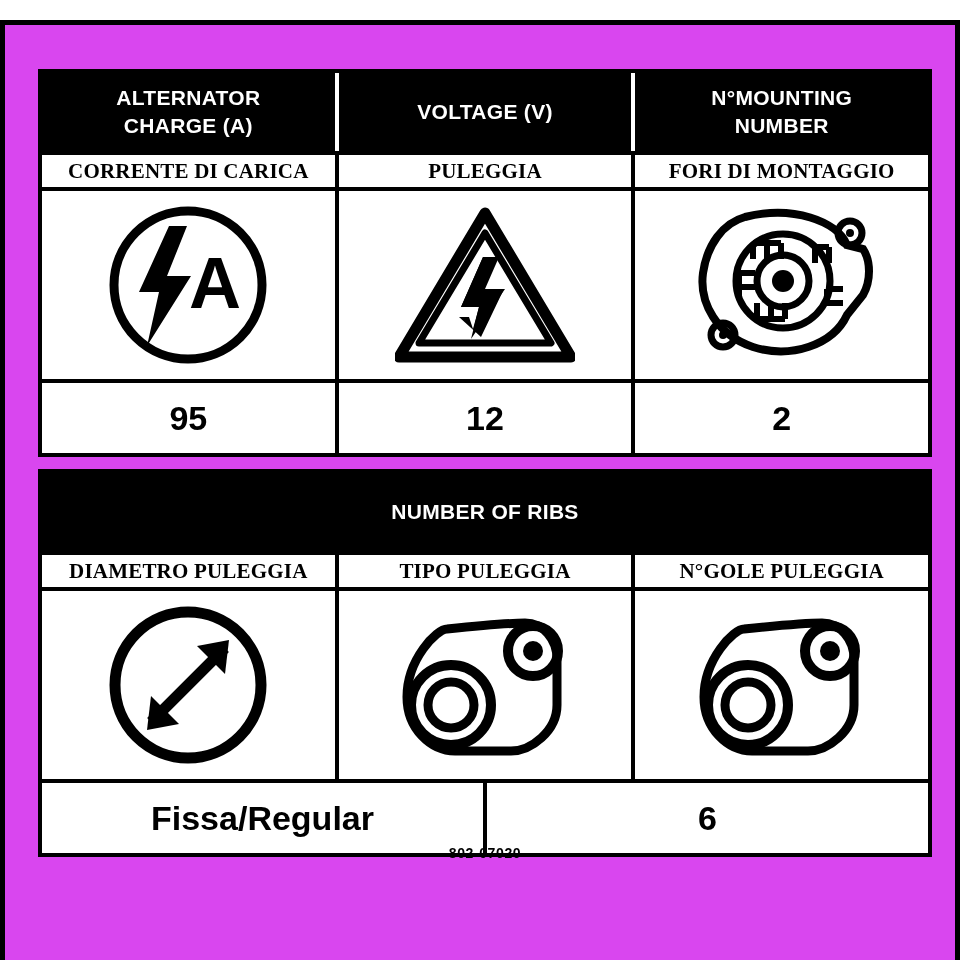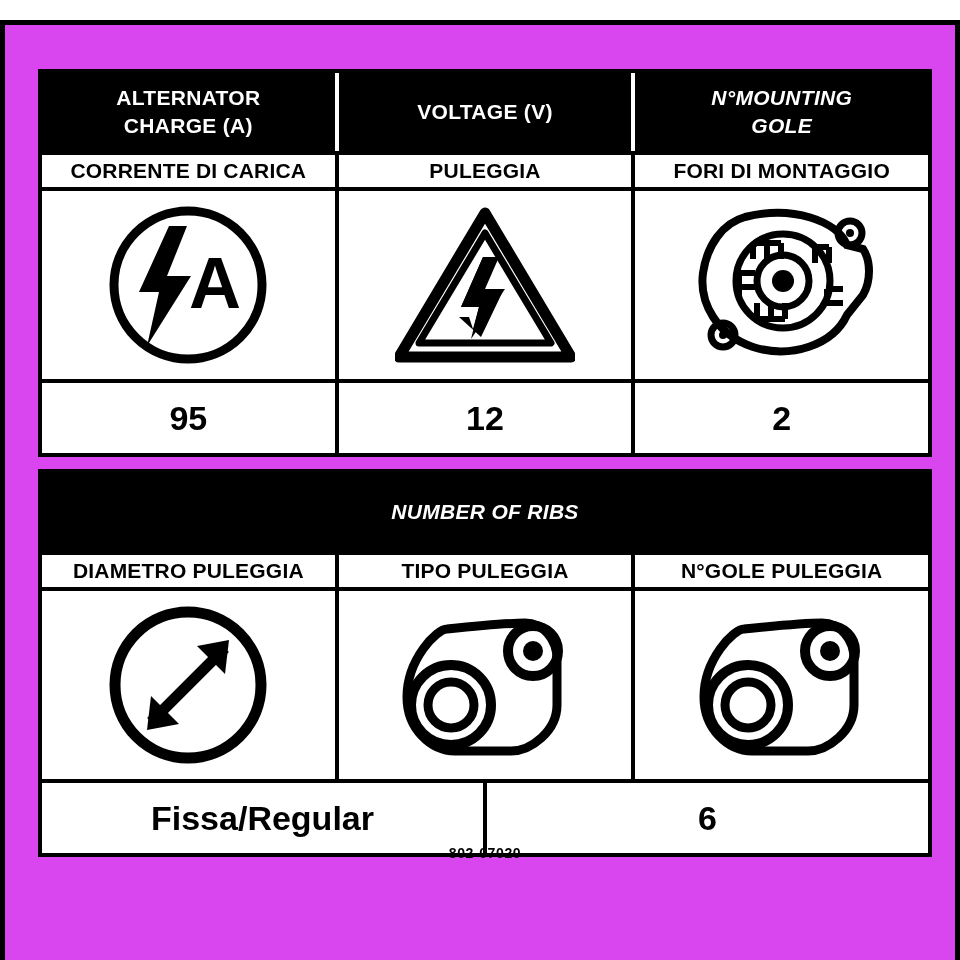--- a/index.html
+++ b/index.html
@@ -58,33 +58,34 @@
     height: 78px;
   }
   .row-header-en .cell {
     border-right: 4px solid #ffffff;
     font-size: 21px;
     font-weight: bold;
     letter-spacing: .3px;
     line-height: 1.32;
     padding: 2px 6px;
   }
-  .row-header-en .cell:last-child { border-right: none; font-style: italic; }
+  .row-header-en .cell:last-child { border-right: none; }
 
   .row-header-it {
     background: #ffffff;
     color: #000000;
     height: 40px;
     border-top: 4px solid #000000;
     border-bottom: 4px solid #000000;
   }
   .row-header-it .cell {
     font-size: 21px;
     font-weight: bold;
     letter-spacing: .2px;
+    font-family: Liberation Serif, serif;
   }
 
   .row-icons {
     height: 192px;
     border-bottom: 4px solid #000000;
   }
   .row-values {
     height: 70px;
   }
   .row-values .cell {
@@ -126,21 +127,21 @@
     <div class="row row-header-en">
       <div class="cell hdr-two-line">
         <span>ALTERNATOR</span>
         <span>CHARGE (A)</span>
       </div>
       <div class="cell hdr-two-line">
         <span>VOLTAGE (V)</span>
       </div>
       <div class="cell hdr-two-line">
         <span>N°MOUNTING</span>
-        <span>GOLE</span>
+        <span>NUMBER</span>
       </div>
     </div>
 
     <div class="row row-header-it">
       <div class="cell">CORRENTE DI CARICA</div>
       <div class="cell">PULEGGIA</div>
       <div class="cell">FORI DI MONTAGGIO</div>
     </div>
 
     <div class="row row-icons">

